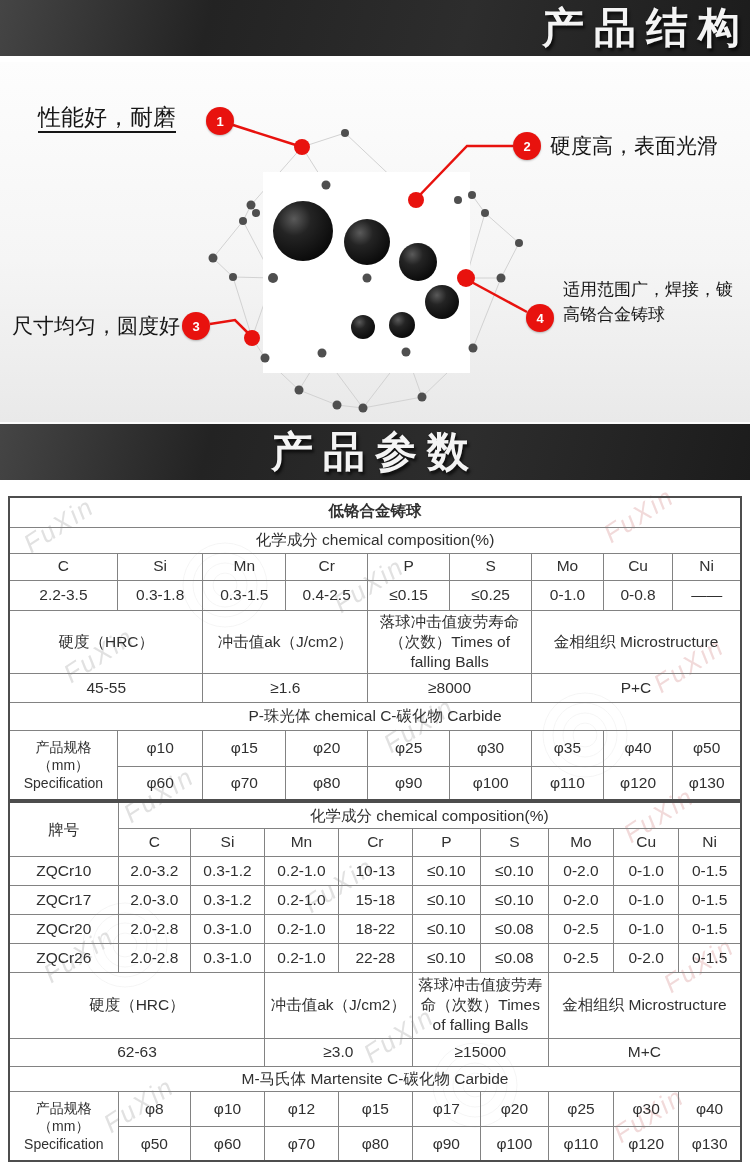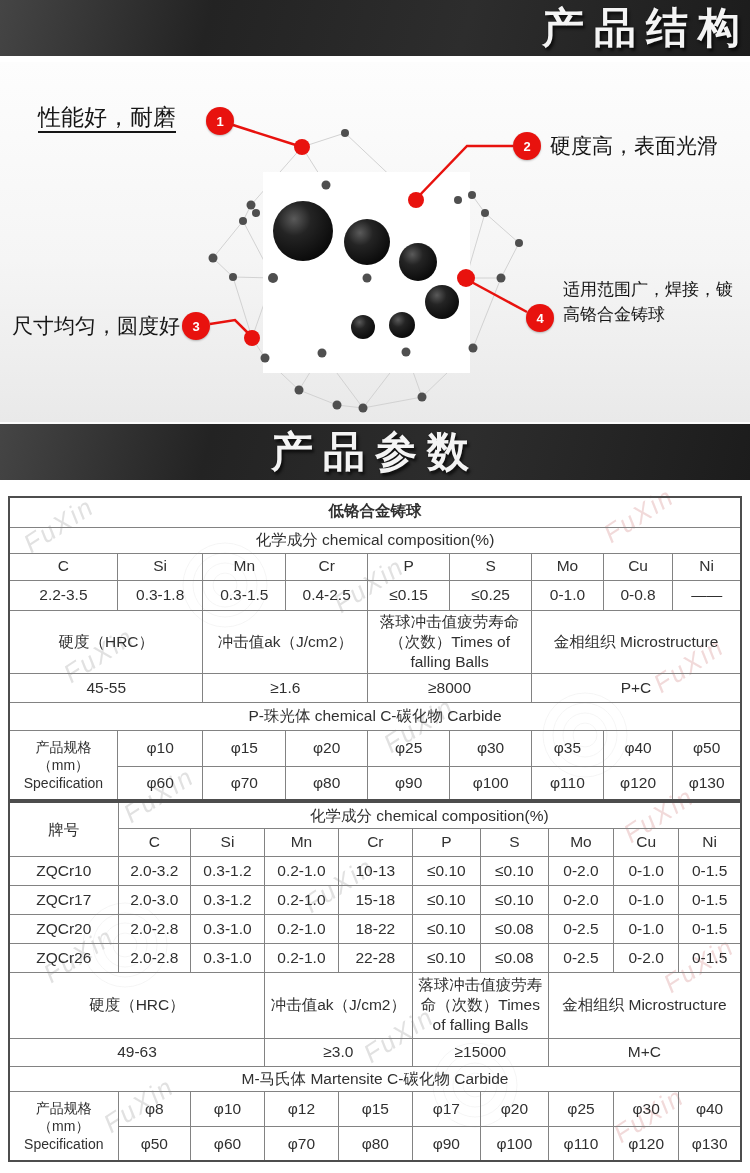--- a/index.html
+++ b/index.html
@@ -361,21 +361,21 @@
         <td>0-2.0</td>
         <td>0-1.5</td>
       </tr>
       <tr class="r66">
         <td colspan="3">硬度（HRC）</td>
         <td colspan="2">冲击值ak（J/cm2）</td>
         <td colspan="2">落球冲击值疲劳寿命（次数）Times of falling Balls</td>
         <td colspan="3">金相组织 Microstructure</td>
       </tr>
       <tr class="r28">
-        <td colspan="3">49-63</td>
+        <td colspan="3">62-63</td>
         <td colspan="2">≥3.0</td>
         <td colspan="2">≥15000</td>
         <td colspan="3">M+C</td>
       </tr>
       <tr class="r25">
         <td colspan="10">M-马氏体 Martensite C-碳化物 Carbide</td>
       </tr>
       <tr class="r35">
         <td rowspan="2" class="spec-label">
           <span>产品规格</span>

